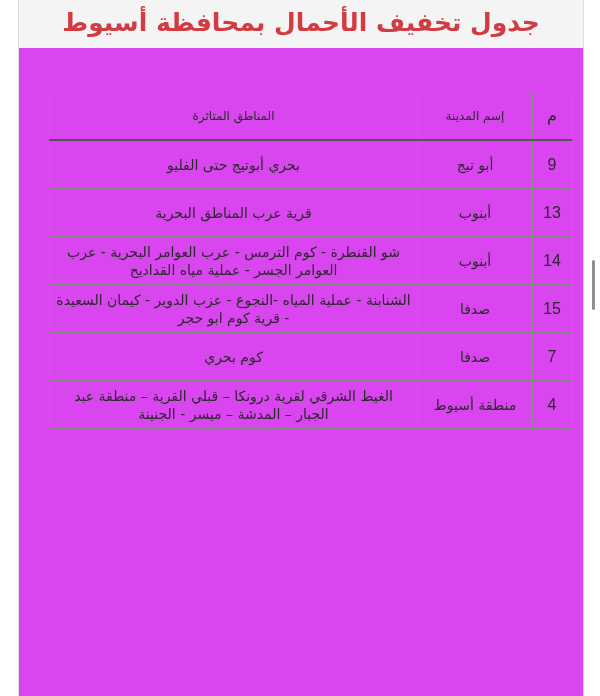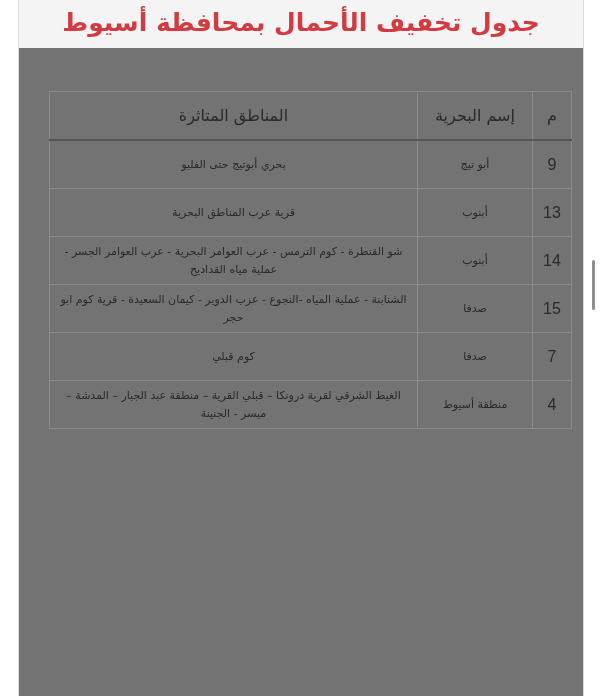--- a/index.html
+++ b/index.html
@@ -10,21 +10,21 @@
       background: #ffffff;
       overflow: hidden;
       font-family: "DejaVu Sans", "Liberation Sans", sans-serif;
     }
     .page {
       position: absolute;
       left: 18px;
       top: 0;
       width: 564px;
       height: 696px;
-      background: #737373;
+      background: #d946ef;
       border-left: 1px solid #dcdcdc;
       border-right: 1px solid #dcdcdc;
     }
     .title-band {
       position: absolute;
       left: 0;
       top: 0;
       width: 564px;
       height: 48px;
       background: #f4f4f4;
@@ -51,26 +51,26 @@
     }
     table.schedule th, table.schedule td {
       border: 1px solid #8a8a8a;
       text-align: center;
       vertical-align: middle;
       padding: 0 6px;
       font-weight: normal;
     }
     table.schedule thead th {
       height: 47px;
-      font-size: 16px;
+      font-size: 12px;
       border-bottom: 2px solid #555;
     }
     table.schedule tbody td {
       height: 47px;
-      font-size: 11px;
+      font-size: 14px;
       line-height: 18px;
     }
     .col-num { width: 26px; font-size: 16px !important; font-family: "Liberation Sans", sans-serif; }
     .col-city { width: 102px; }
     .col-areas { }
     table.schedule { border: 1.5px solid #555; }
     .scrollbar {
       position: absolute;
       left: 592px;
       top: 260px;
@@ -85,21 +85,21 @@
 
 <div class="page">
   <div class="title-band">
     <div class="title">جدول تخفيف الأحمال بمحافظة أسيوط</div>
   </div>
 
   <table class="schedule">
     <thead>
       <tr>
         <th class="col-num">م</th>
-        <th class="col-city">إسم البحرية</th>
+        <th class="col-city">إسم المدينة</th>
         <th class="col-areas">المناطق المتاثرة</th>
       </tr>
     </thead>
     <tbody>
       <tr>
         <td class="col-num">9</td>
         <td class="col-city">أبو تيج</td>
         <td class="col-areas">بحري أبوتيج حتى الفليو</td>
       </tr>
       <tr>
@@ -113,21 +113,21 @@
         <td class="col-areas">شو القنطرة - كوم الترمس - عرب العوامر البحرية - عرب العوامر الجسر - عملية مياه القداديح</td>
       </tr>
       <tr>
         <td class="col-num">15</td>
         <td class="col-city">صدفا</td>
         <td class="col-areas">الشنابنة - عملية المياه -النجوع - عزب الدوير - كيمان السعيدة - قرية كوم ابو حجر</td>
       </tr>
       <tr>
         <td class="col-num">7</td>
         <td class="col-city">صدفا</td>
-        <td class="col-areas">كوم قبلي</td>
+        <td class="col-areas">كوم بحري</td>
       </tr>
       <tr>
         <td class="col-num">4</td>
         <td class="col-city">منطقة أسيوط</td>
         <td class="col-areas">الغيط الشرقي لقرية درونكا – قبلي القرية – منطقة عبد الجبار – المدشة – ميسر - الجنينة</td>
       </tr>
     </tbody>
   </table>
 </div>
 

